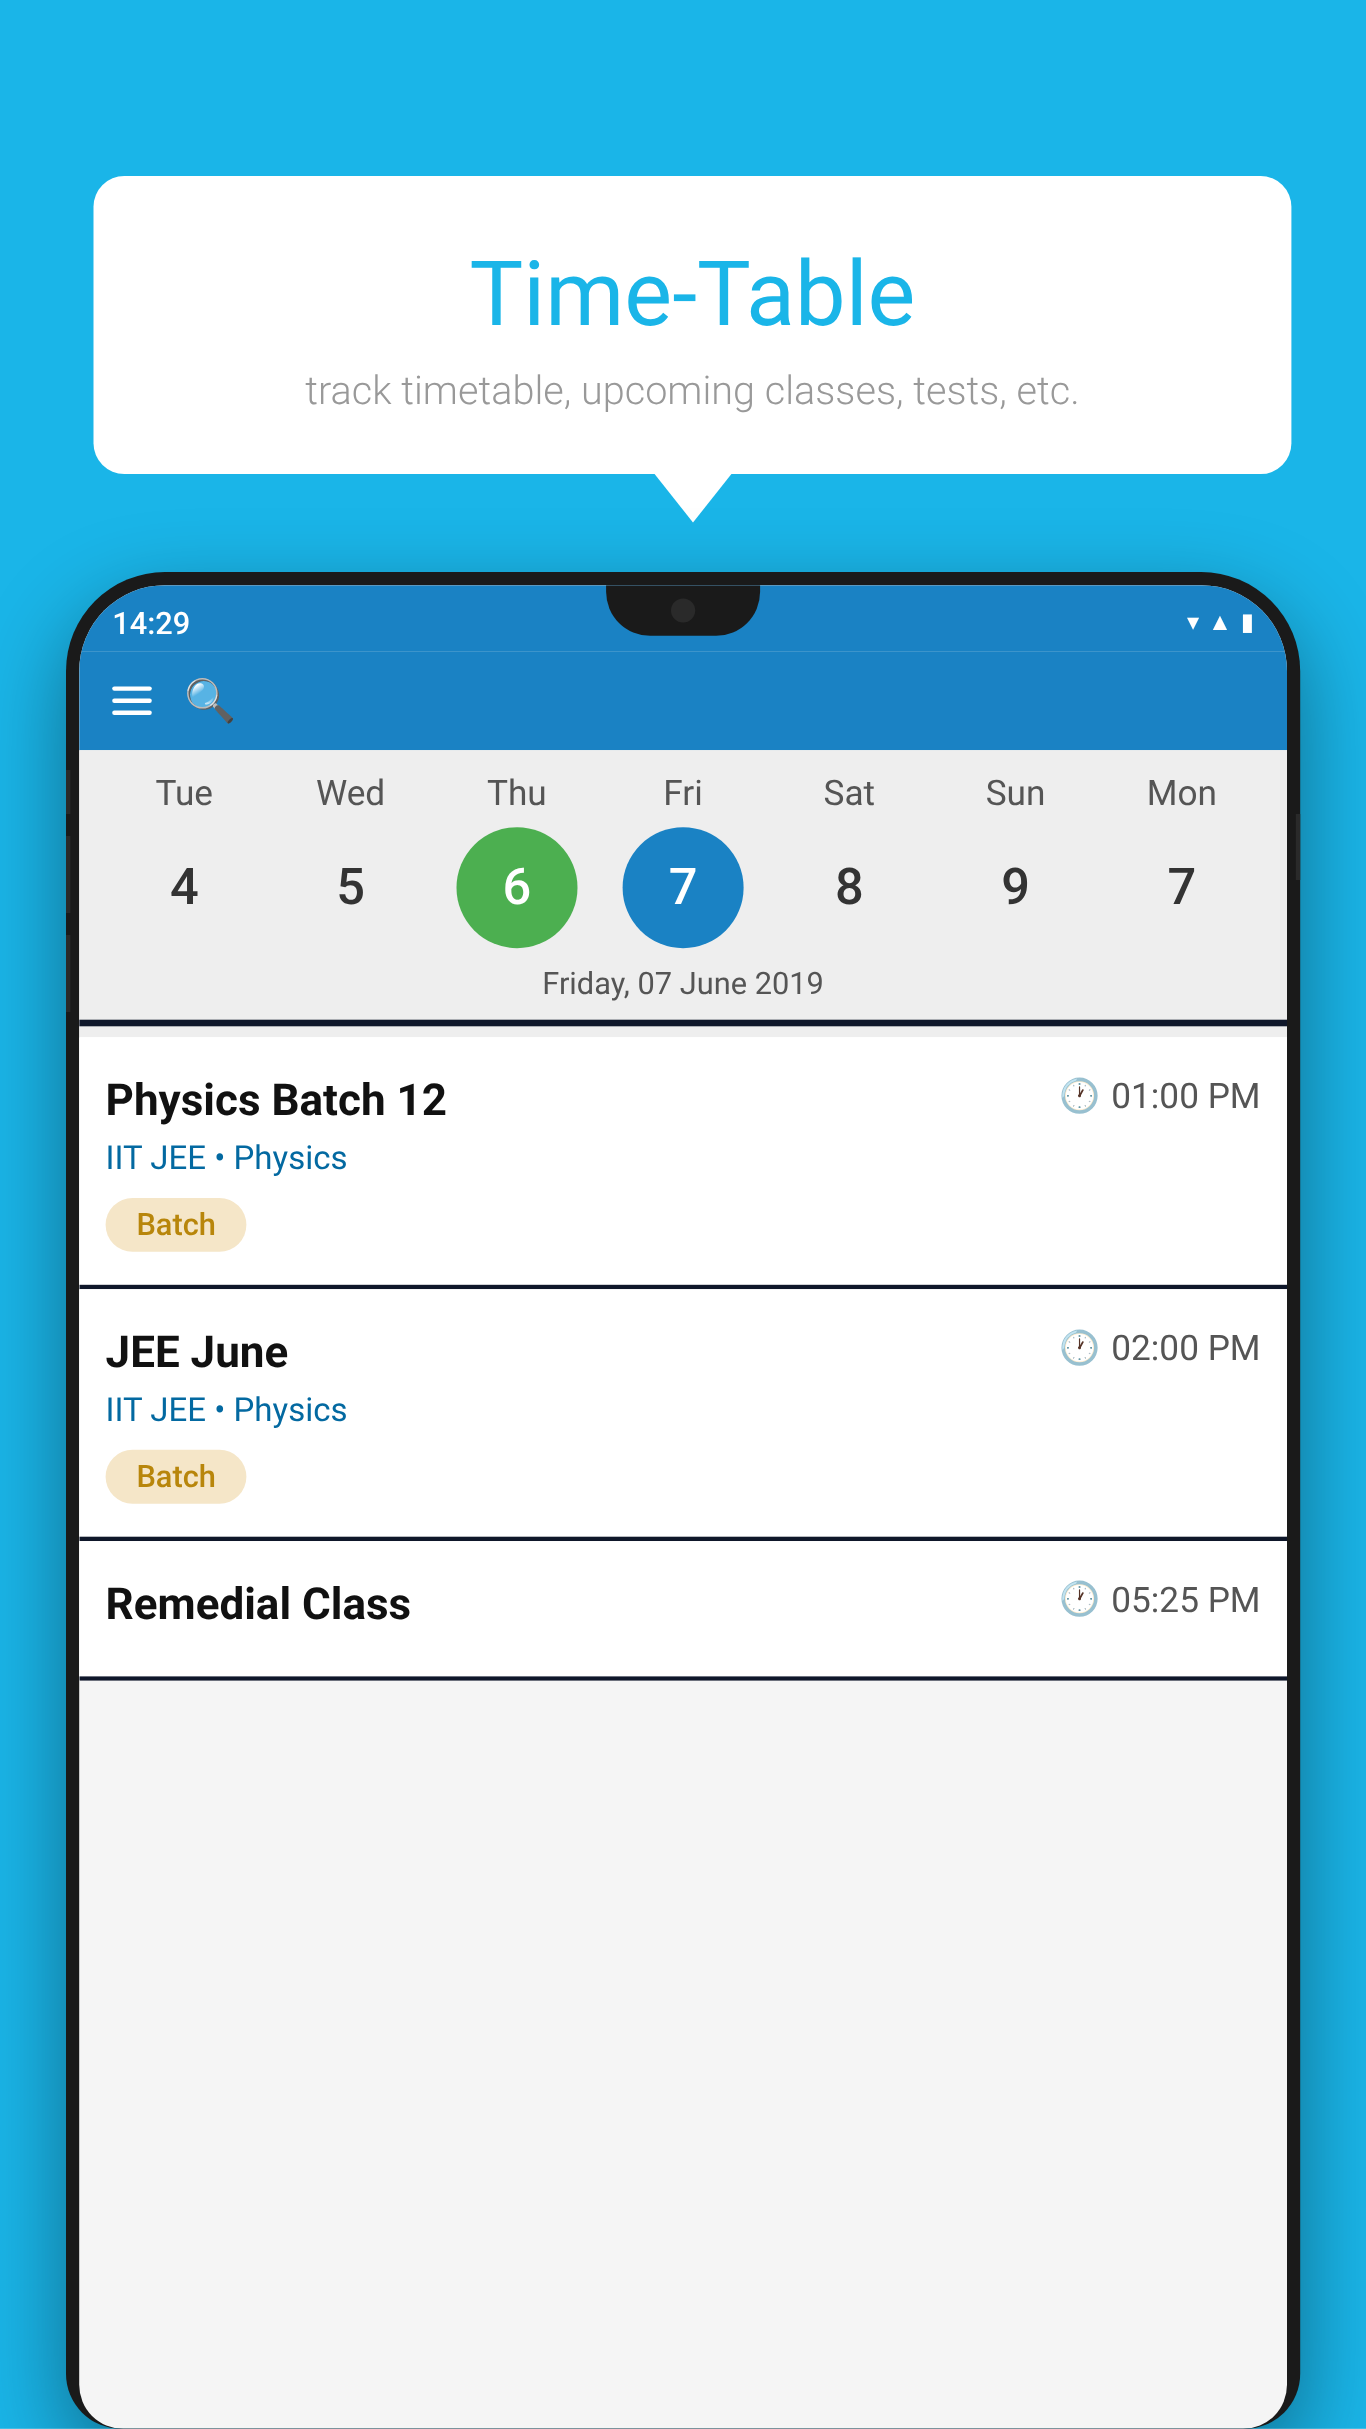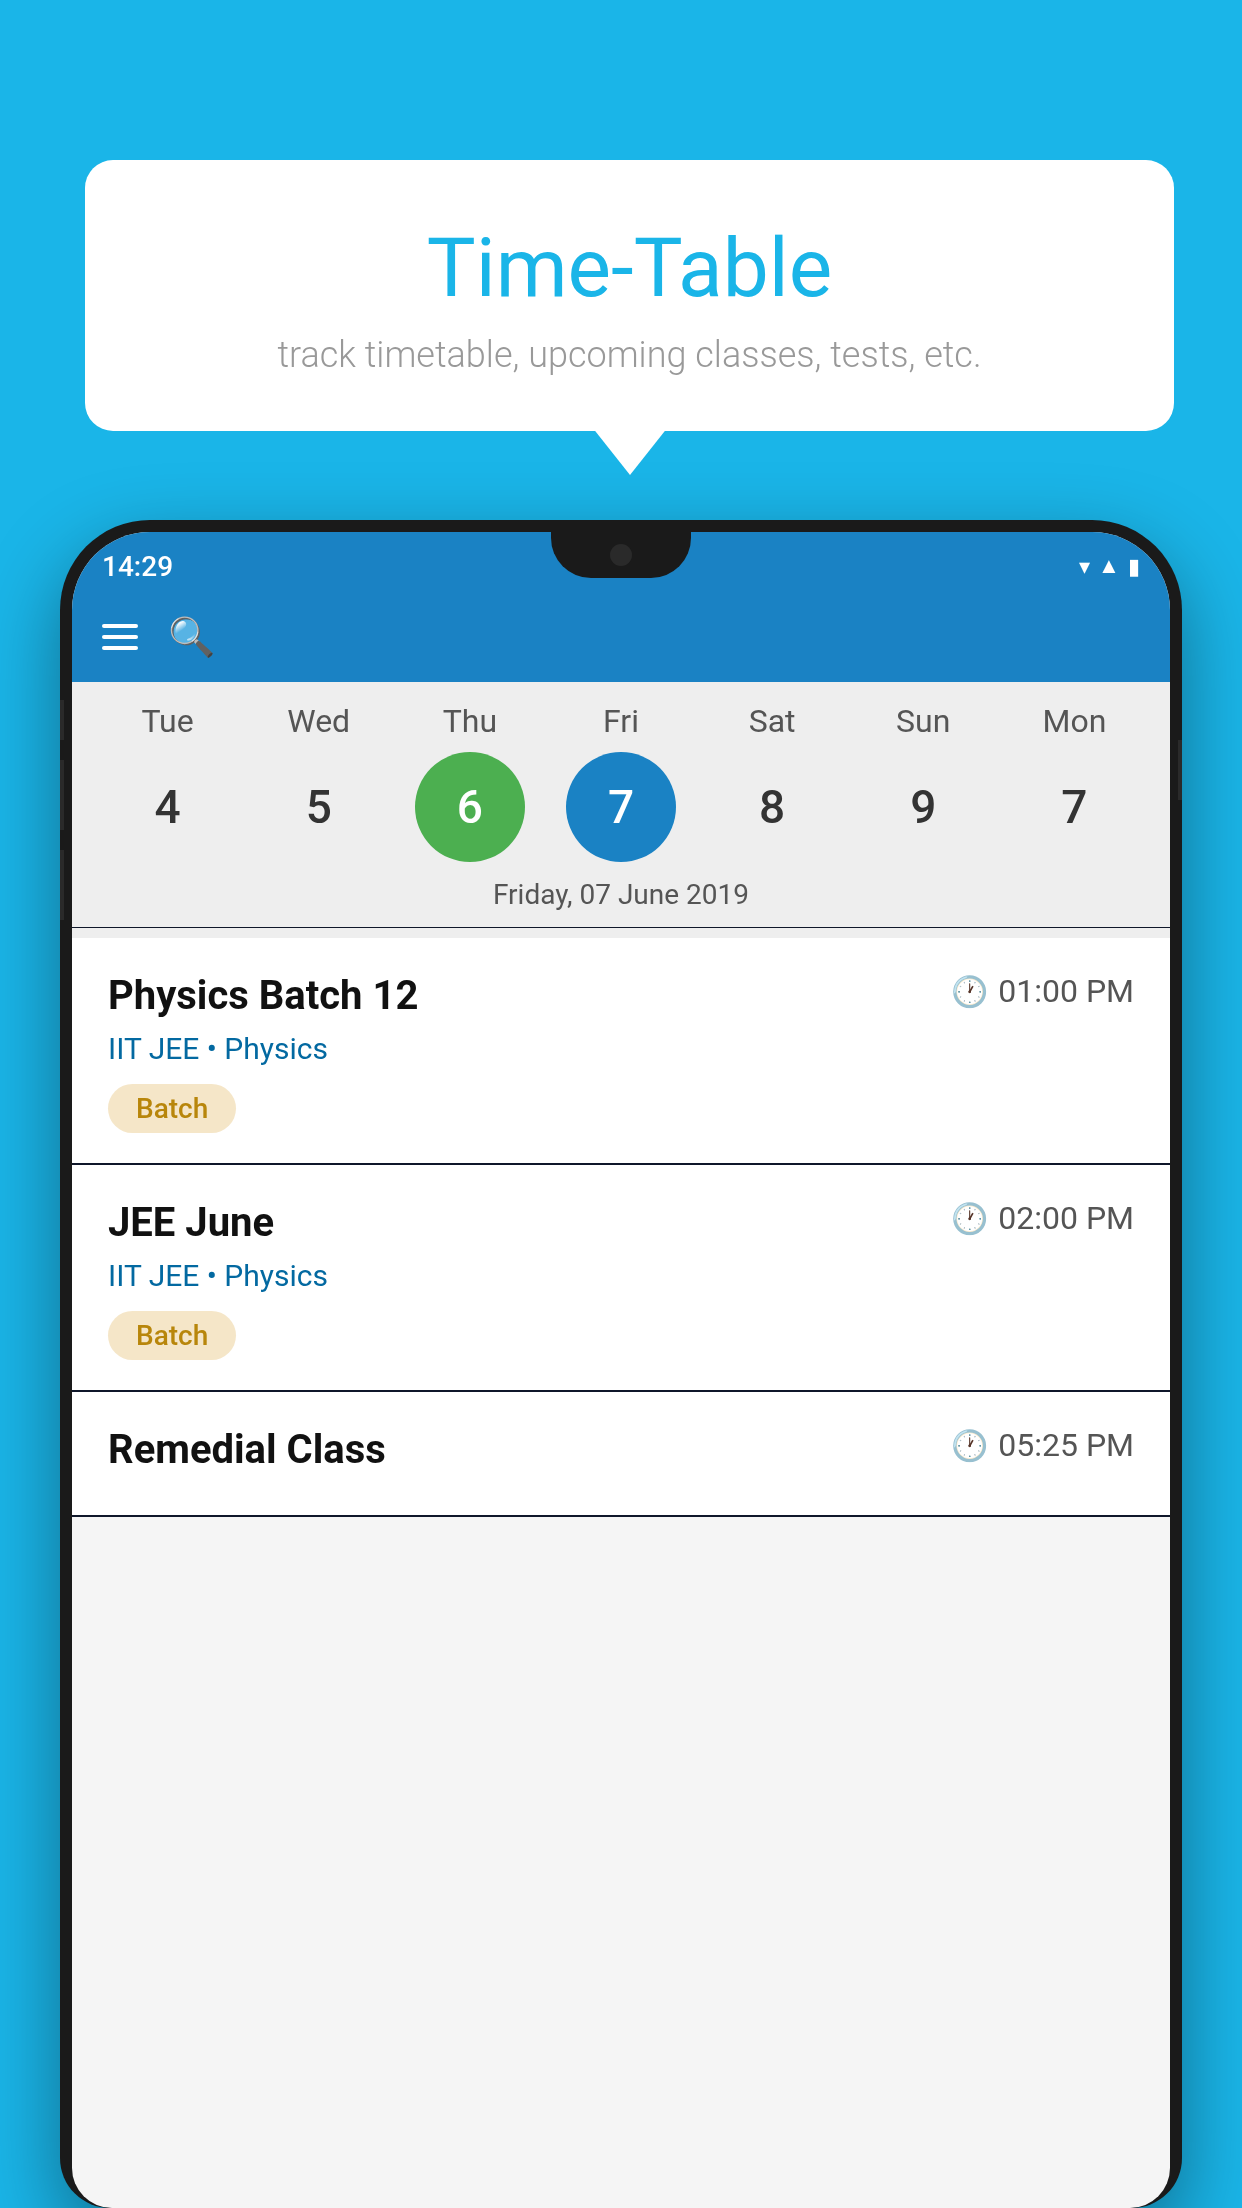--- a/index.html
+++ b/index.html
@@ -215,32 +215,32 @@
     .day-num.selected {
       background: #1a82c4;
       color: white;
     }
 
     .selected-date {
       text-align: center;
       font-size: 28px;
       color: #555;
       padding-bottom: 16px;
-      border-bottom: 1px solid #0f172a;
+      border-bottom: 6px solid #0f172a;
     }
 
     
     .schedule-list {
       background: white;
       overflow-y: auto;
     }
 
     .schedule-item {
-      border-bottom: 2px solid #0f172a;
-      padding: 34px 36px 30px;
+      border-bottom: 4px solid #0f172a;
+      padding: 34px 24px 30px;
       background: white;
     }
 
     .schedule-item-header {
       display: flex;
       align-items: flex-start;
       justify-content: space-between;
       margin-bottom: 12px;
     }
 

